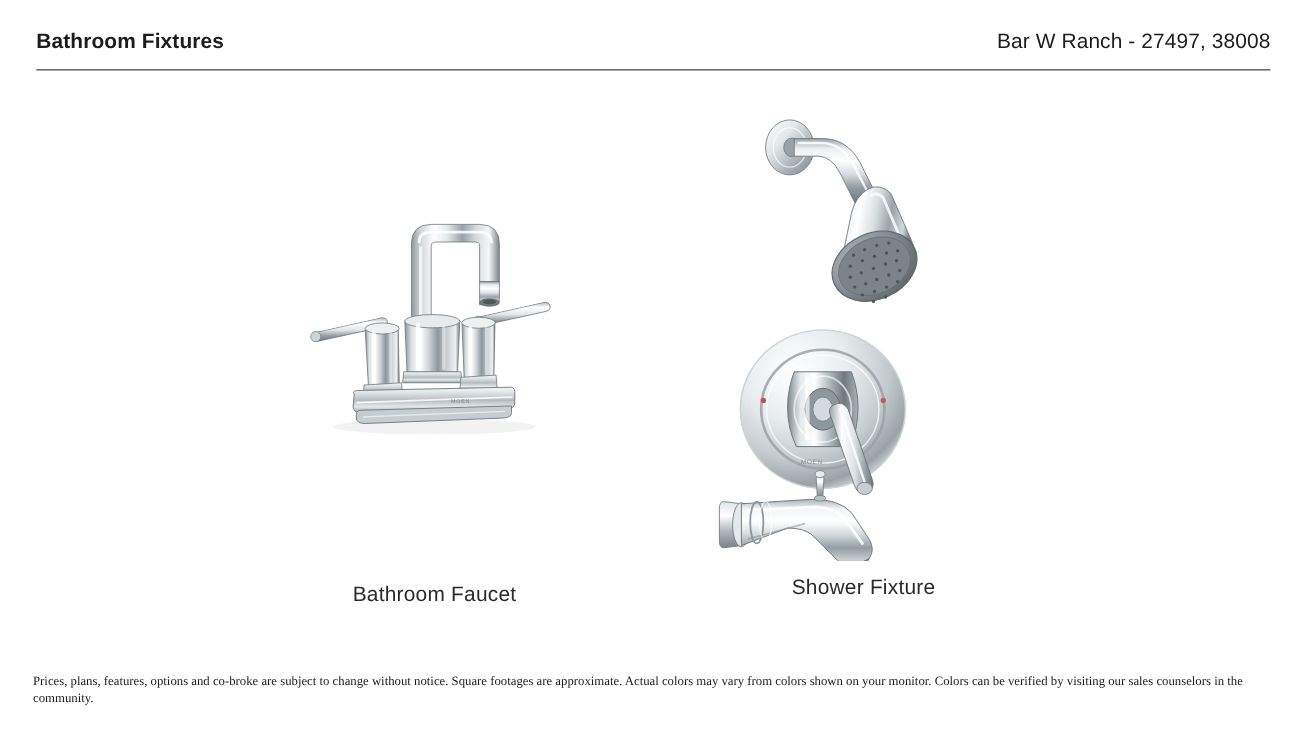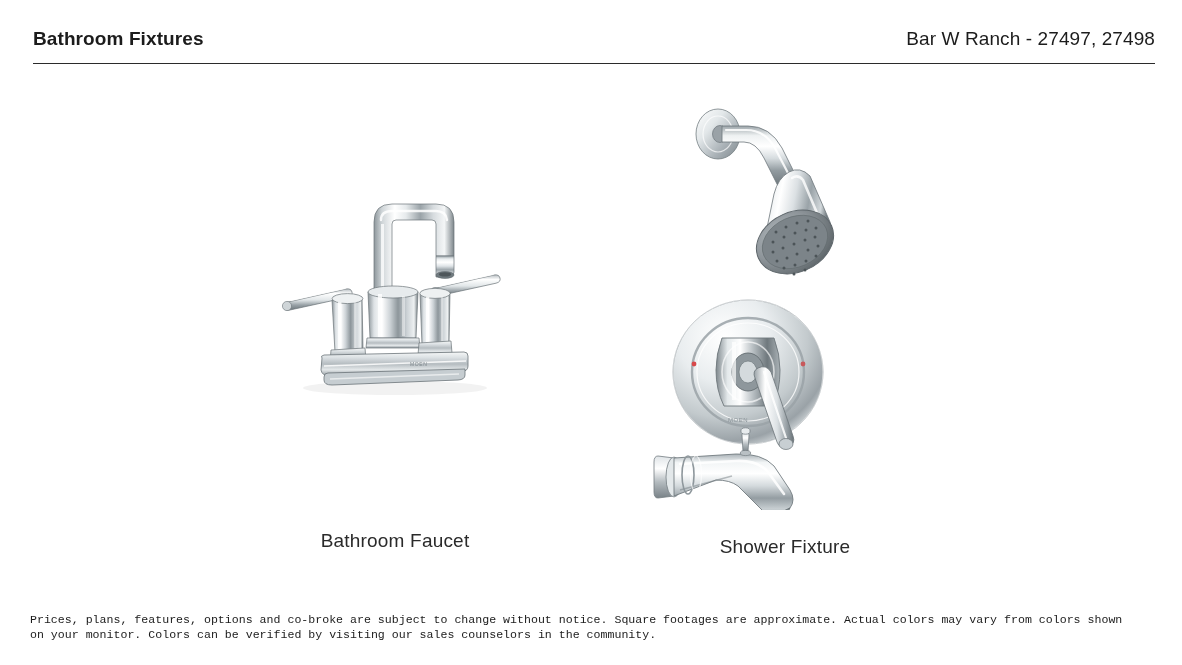--- a/index.html
+++ b/index.html
@@ -89,46 +89,46 @@
 
   
   #shower-block {
     left: 640px;
     top: 20px;
     width: 290px;
     height: 400px;
   }
   #shower-caption {
     left: 0;
-    top: 446px;
+    top: 434px;
   }
 
   .fig {
     position: absolute;
     display: block;
   }
 
   
   .footer {
     position: absolute;
     left: 30px;
     top: 612px;
     width: 1112px;
     font-size: 11.6px;
     line-height: 15px;
     color: #1b1b1b;
-    font-family: Liberation Mono, monospace;
+    font-family: Liberation Serif, serif;
   }
 </style>
 </head>
 <body>
 
 <div class="header">
   <div class="header-title">Bathroom Fixtures</div>
-  <div class="header-community">Bar W Ranch - 27497, 27498</div>
+  <div class="header-community">Bar W Ranch - 27497, 38008</div>
 </div>
 <div class="header-rule"></div>
 
 <div class="stage">
 
   <div class="product-block" id="faucet-block">
 
     <svg class="fig" width="290" height="230" viewBox="0 0 290 230" xmlns="http://www.w3.org/2000/svg">
       <defs>
         <linearGradient id="chromeTubeV" x1="0" y1="0" x2="1" y2="0">

